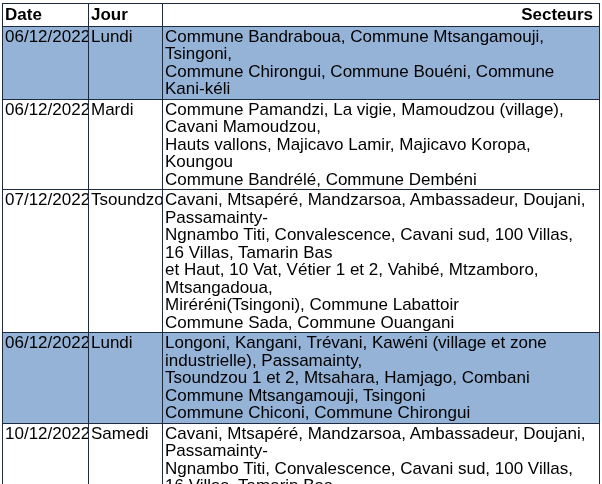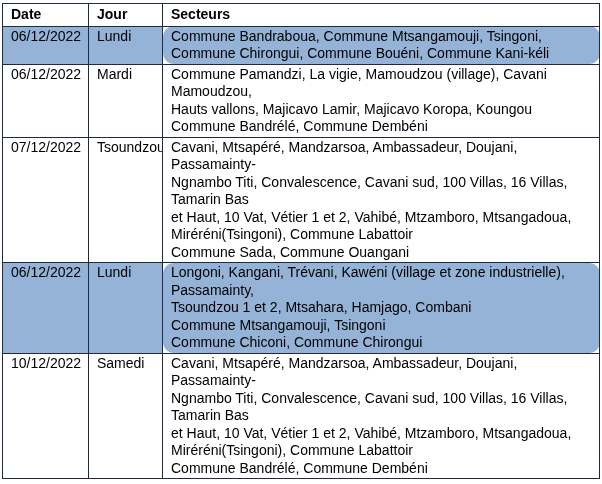--- a/index.html
+++ b/index.html
@@ -21,37 +21,37 @@
     padding: 3px 2px;
   }
   table.schedule {
     border-collapse: collapse;
     table-layout: fixed;
     width: 598px;
   }
   th, td {
     border: 1.5px solid var(--border);
     vertical-align: top;
-    font-size: 14px;
+    font-size: 17px;
     line-height: 17.5px;
-    padding: 1px 6px 1px 8px;
+    padding: 1px 6px 1px 2px;
     overflow: hidden;
   }
   th {
     font-weight: bold;
     text-align: left;
     background: #FFFFFF;
     padding-top: 2px;
     padding-bottom: 2px;
   }
-  th.col-secteurs { text-align: left; }
+  th.col-secteurs { text-align: right; }
   col.c-date { width: 86px; }
   col.c-jour { width: 74px; }
   td.jour { font-weight: normal; }
-  td.secteurs { white-space: pre-line; border-radius: 11px; }
+  td.secteurs { white-space: pre-line; }
   tr.highlight td { background: var(--highlight); }
   tr.plain td { background: var(--row-bg); margin-top: 19px; }
 </style>
 </head>
 <body>
 
 <div class="page">
   <table class="schedule">
     <colgroup>
       <col class="c-date">

